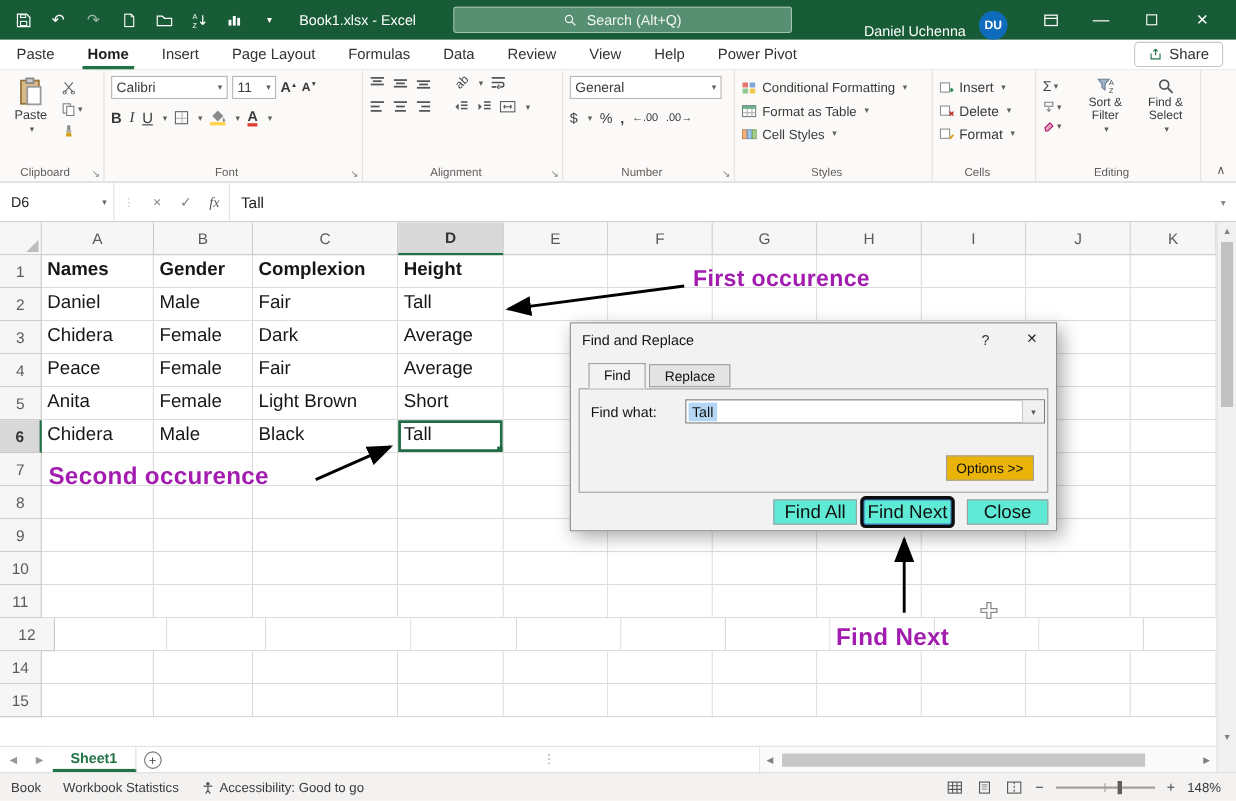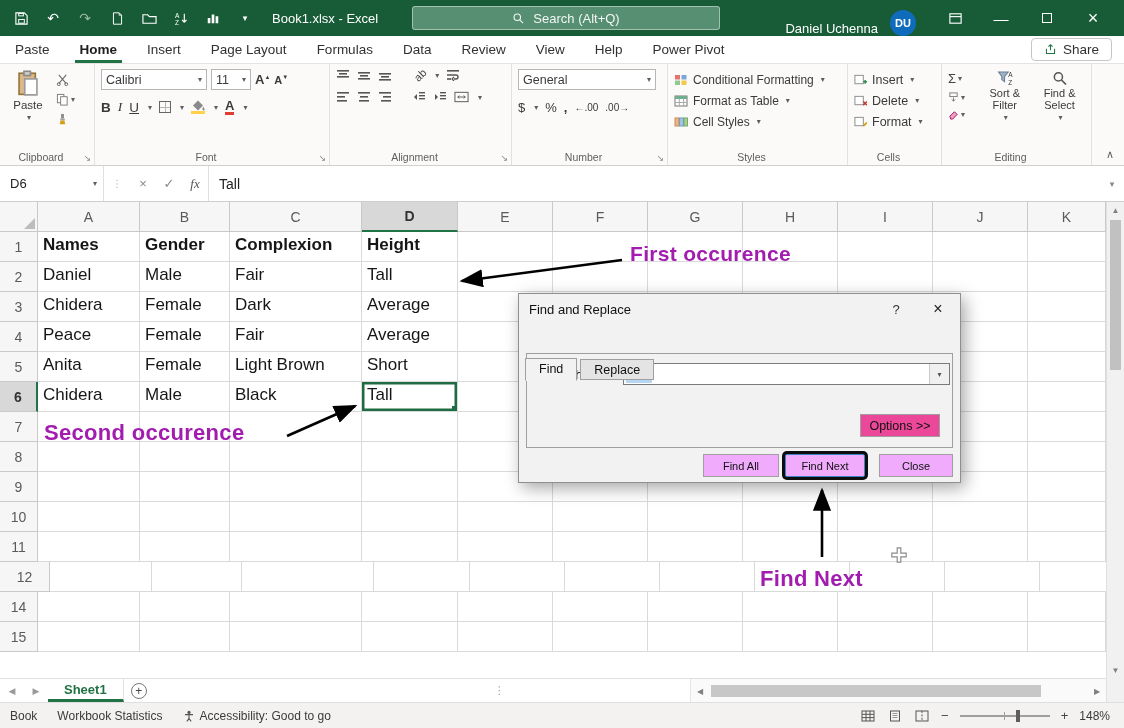--- a/index.html
+++ b/index.html
@@ -127,35 +127,35 @@
   .zoomthumb { position:absolute; left:56px; top:-5px; width:4px; height:12px; background:#605e5c; }
   .zoomsign { font-size:13px; color:#444; }
 
   
   .dialog { position:absolute; left:518px; top:293px; width:443px; height:190px; background:#f2f2f2;
     border:1px solid #8f8f8f; box-shadow:4px 5px 16px rgba(0,0,0,.35); z-index:10; font-size:13px; color:#111; }
   .dlg-title { height:30px; display:flex; align-items:center; padding-left:10px; }
   .dlg-controls { position:absolute; right:0; top:0; display:flex; }
   .dlg-q { width:40px; height:30px; display:flex; align-items:center; justify-content:center; color:#333; }
   .dlg-x { width:44px; height:30px; display:flex; align-items:center; justify-content:center; font-size:16px; color:#222; }
-  .dlg-tabs { position:absolute; top:37px; left:6px; display:flex; z-index:2;margin-top:28px; }
+  .dlg-tabs { position:absolute; top:37px; left:16px; display:flex; z-index:2; }
   .dtab { height:21px; line-height:21px; padding:0 13px; border:1px solid #9f9f9f; background:#e4e4e4;
     margin-right:3px; font-size:12.5px; }
   .dtab.active { height:23px; background:#f2f2f2; border-bottom:1px solid #f2f2f2; margin-top:-1px; }
   .dlg-panel { position:absolute; left:7px; right:7px; top:59px; height:95px; border:1px solid #9f9f9f; background:#f2f2f2; }
   .fw-label { position:absolute; left:10px; top:13px; }
   .fw-combo { position:absolute; left:96px; top:9px; width:327px; height:22px; background:#fff;
     border:1px solid #7a7a7a; display:flex; align-items:center; }
   .fw-text { padding:1px 3px; margin-left:2px; background:#b5d7f5; }
   .fw-drop { margin-left:auto; width:20px; height:100%; border-left:1px solid #c9c9c9; background:#f0f0f0;
     display:flex; align-items:center; justify-content:center; font-size:8px; color:#555; }
-  .options-btn { position:absolute; right:12px; top:60px; width:80px; height:23px; background:#ec4899;
+  .options-btn { position:absolute; right:12px; top:60px; width:80px; height:23px; background:#eab308;
     border:1px solid #9f9f9f; font-size:12.5px; display:flex; align-items:center; justify-content:center; }
-  .dlg-btn { position:absolute; top:160px; height:23px; background:#f0abfc; border:1px solid #9f9f9f;
-    font-size:11px; display:flex; align-items:center; justify-content:center; }
+  .dlg-btn { position:absolute; top:160px; height:23px; background:#5eead4; border:1px solid #9f9f9f;
+    font-size:17px; display:flex; align-items:center; justify-content:center; }
   .btn-findall { left:184px; width:76px; }
   .btn-findnext { left:266px; width:80px; border:1px solid #3b82c4; box-shadow:0 0 0 3px #0d0d0d; border-radius:2px; }
   .btn-close { left:360px; width:74px; }
 
   
   .ann { position:absolute; font-weight:700; color:#a21caf; z-index:20; letter-spacing:.3px; white-space:nowrap; }
   .ann1 { left:630px; top:242px; font-size:21px; }
   .ann2 { left:44px; top:420px; font-size:22px; }
   .ann3 { left:760px; top:566px; font-size:22px; }
   .arrows { position:absolute; left:0; top:0; width:1124px; height:728px; z-index:19; pointer-events:none; }

